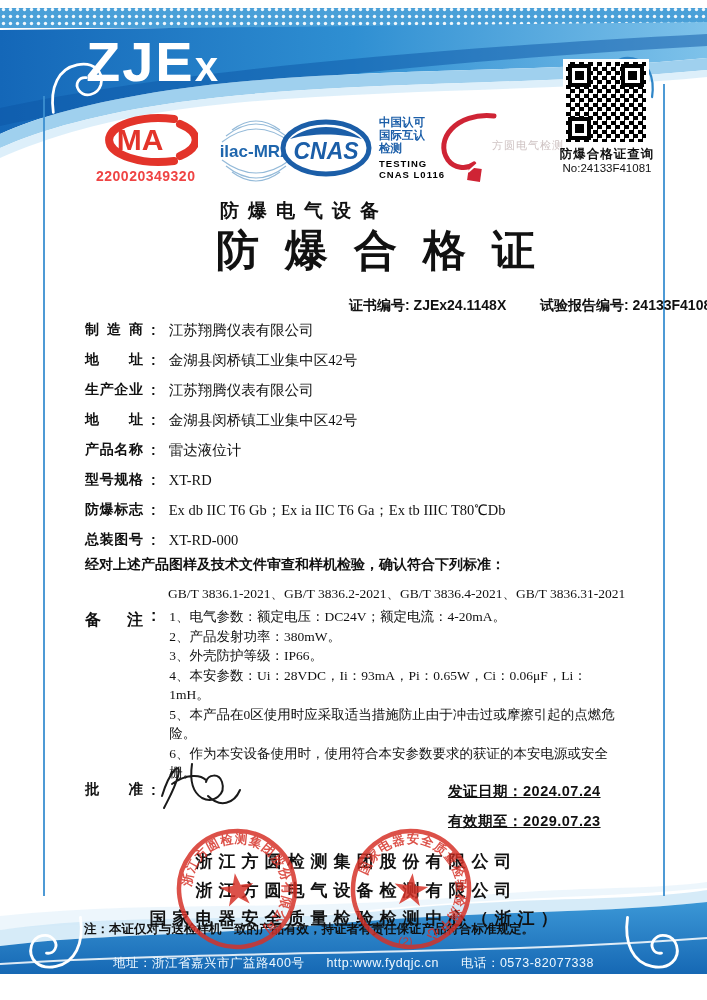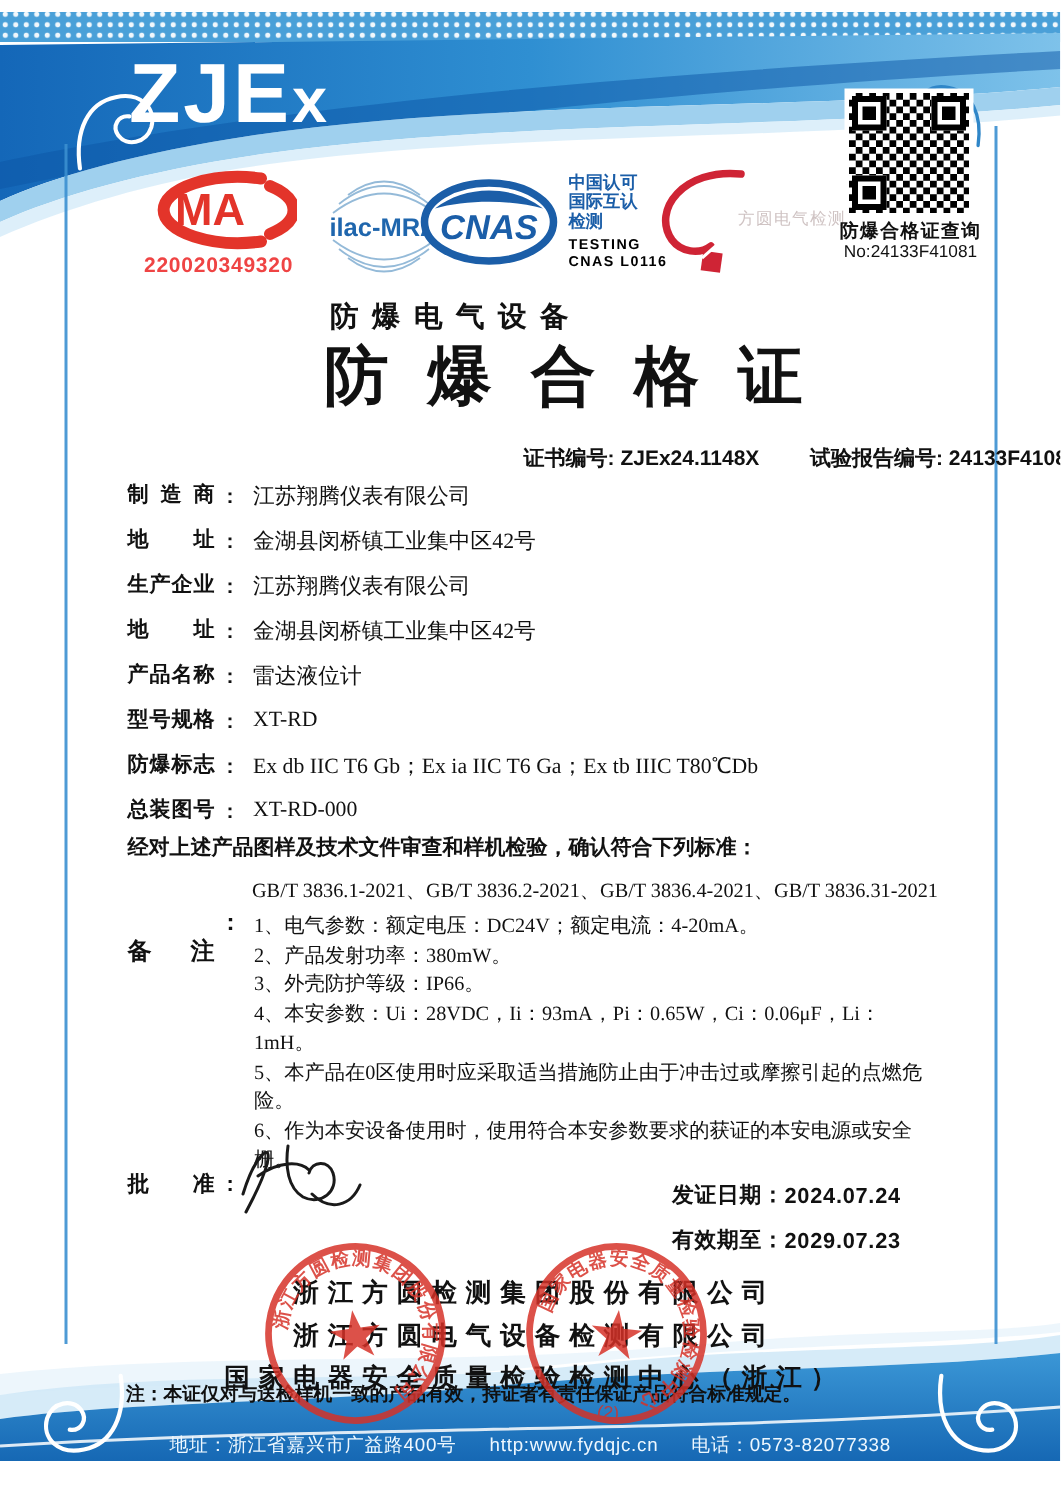--- a/index.html
+++ b/index.html
@@ -54,28 +54,28 @@
   .jl{display:inline-block;width:58px;text-align:justify;text-align-last:justify;
       font-weight:700;flex:0 0 58px;}
   .colon{font-weight:700;margin:0 13px 0 8px;}
   .fvalue{font-family:"Liberation Serif",serif;font-size:14.5px;}
 
   .statement{position:absolute;left:85px;top:556px;z-index:2;font-size:14px;font-weight:700;}
   .standards{position:absolute;left:168px;top:585px;z-index:2;font-size:13.5px;
              font-family:"Liberation Serif",serif;}
 
   .remarks{position:absolute;left:85px;top:607px;width:552px;z-index:2;display:flex;align-items:flex-start;}
-  .remarks .jl{margin-top:17px;}
+  .remarks .jl{margin-top:3px;}
   .ritems{font-family:"Liberation Serif",serif;font-size:13.5px;line-height:19.5px;width:450px;}
 
   
   .approve{position:absolute;left:85px;top:780px;z-index:2;display:flex;align-items:center;font-size:14.5px;}
   .sig{position:absolute;left:148px;top:752px;z-index:2;}
   .dates{position:absolute;left:448px;top:776px;z-index:2;font-size:14.5px;font-weight:700;}
-  .dates div{height:30px;display:flex;align-items:flex-end;letter-spacing:.5px;}
+  .dates div{height:30px;display:flex;align-items:center;letter-spacing:.5px;text-decoration:underline;}
 
   
   .issuers{position:absolute;left:0;top:848px;width:707px;text-align:center;z-index:3;
            font-size:17px;font-weight:800;letter-spacing:6px;line-height:28.5px;text-indent:6px;}
   .note{position:absolute;left:84px;top:921px;z-index:3;font-size:12.5px;font-weight:600;color:#101010;}
 
   .address{position:absolute;left:0;top:941px;width:707px;text-align:center;z-index:3;
            color:#eef8ff;font-size:12.5px;letter-spacing:.5px;margin-top:14px;}
   .address span{margin:0 9px;}
 

